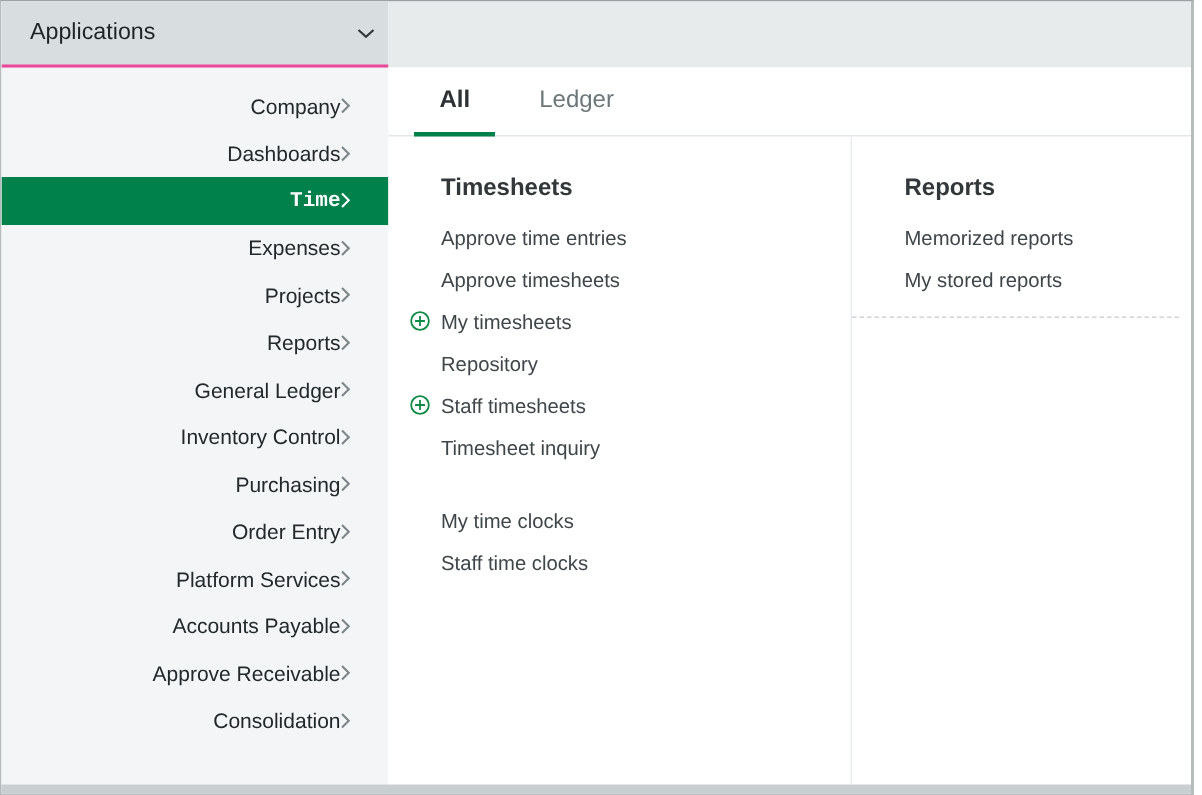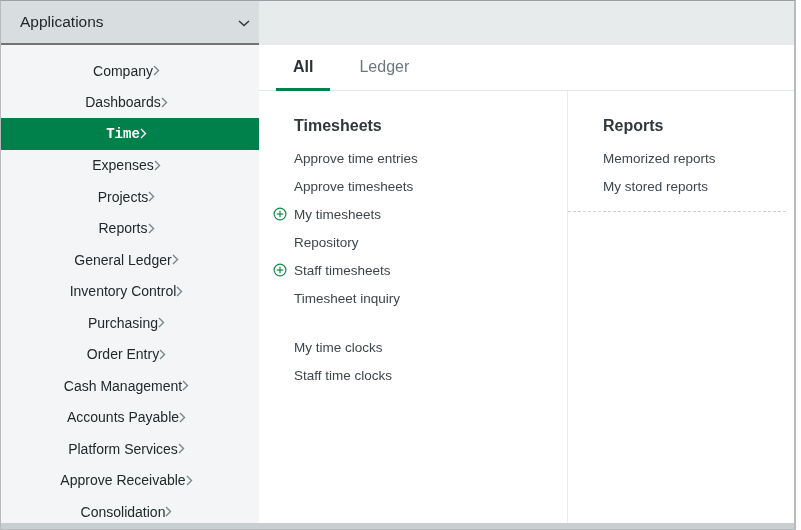--- a/index.html
+++ b/index.html
@@ -19,26 +19,26 @@
   }
   
   .sidebar {
     position: absolute; left: 0; top: 0; width: 258px; bottom: 6px;
     background: #f3f5f6; overflow: hidden;
   }
   .sidebar-header {
     height: 44px; background: #d8dee0;
     display: flex; align-items: center; justify-content: space-between;
     padding: 0 9px 0 19px;
-    border-bottom: 2px solid #737373;
+    border-bottom: 2px solid #ec4899;
   }
   .sidebar-header .hdr-label { font-size: 15.5px; color: #1e2426; }
   .side-items { padding-top: 10px; }
   .side-item {
-    height: 31.5px; display: flex; align-items: center; justify-content: center;
+    height: 31.5px; display: flex; align-items: center; justify-content: flex-end;
     padding: 0 25px 0 18px; font-size: 14px; color: #23292b; cursor: pointer;
   }
   .side-item .chev { color: #7b8589; display: flex; align-items: center; }
   .side-item.selected { background: #00804a; color: #ffffff; font-weight: bold; font-family: Liberation Mono, monospace; }
   .side-item.selected .chev { color: #ffffff; }
   
   .topstrip {
     position: absolute; left: 258px; right: 0; top: 0; height: 44px;
     background: #e8ebec;
   }
@@ -177,37 +177,29 @@
         </div>
         <div class="side-item">
           <span>Order Entry</span>
           <span class="chev">
               <svg width="7" height="11" viewBox="0 0 7 11">
                 <polyline points="1,1 5.5,5.5 1,10" fill="none" stroke="currentColor" stroke-width="1.4"></polyline>
               </svg>
             </span>
         </div>
         <div class="side-item">
-          <span>Cash Management</span>
+          <span>Platform Services</span>
           <span class="chev">
               <svg width="7" height="11" viewBox="0 0 7 11">
                 <polyline points="1,1 5.5,5.5 1,10" fill="none" stroke="currentColor" stroke-width="1.4"></polyline>
               </svg>
             </span>
         </div>
         <div class="side-item">
           <span>Accounts Payable</span>
-          <span class="chev">
-              <svg width="7" height="11" viewBox="0 0 7 11">
-                <polyline points="1,1 5.5,5.5 1,10" fill="none" stroke="currentColor" stroke-width="1.4"></polyline>
-              </svg>
-            </span>
-        </div>
-        <div class="side-item">
-          <span>Platform Services</span>
           <span class="chev">
               <svg width="7" height="11" viewBox="0 0 7 11">
                 <polyline points="1,1 5.5,5.5 1,10" fill="none" stroke="currentColor" stroke-width="1.4"></polyline>
               </svg>
             </span>
         </div>
         <div class="side-item">
           <span>Approve Receivable</span>
           <span class="chev">
               <svg width="7" height="11" viewBox="0 0 7 11">

